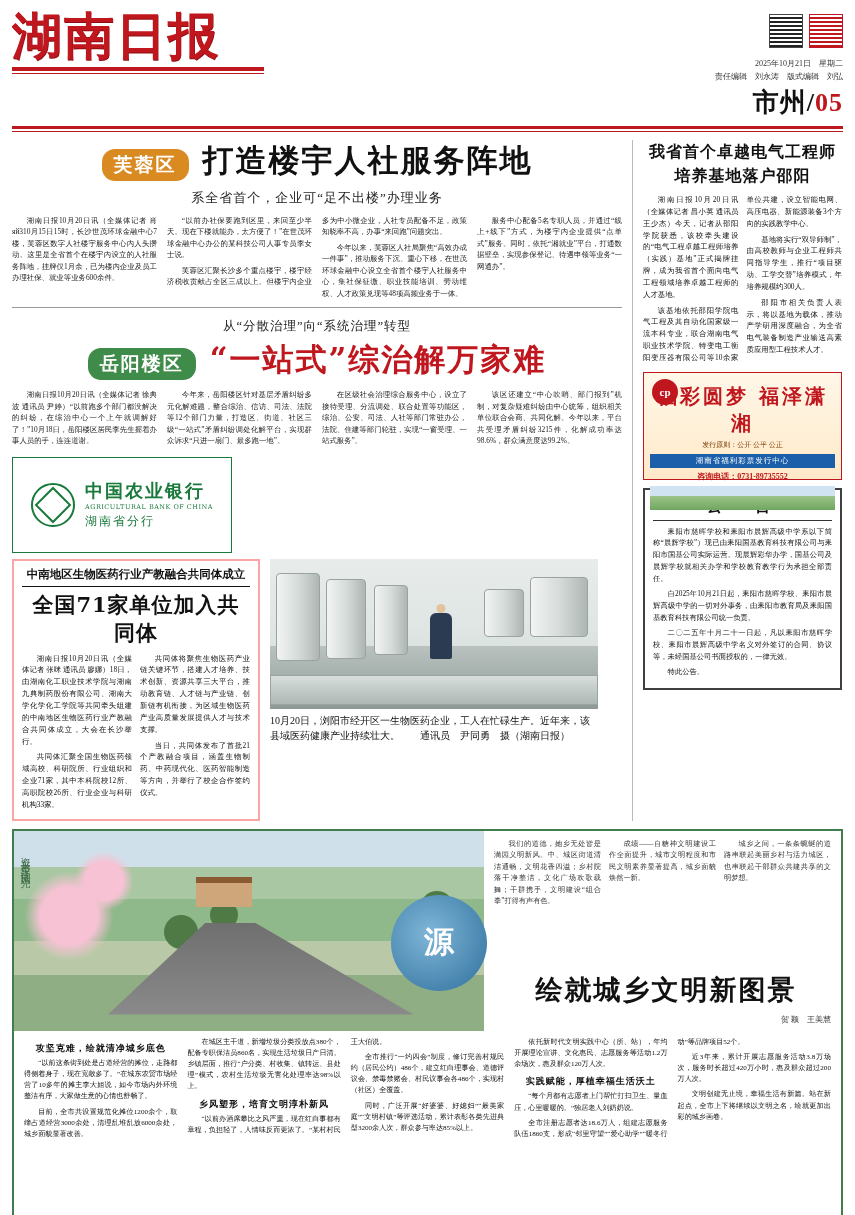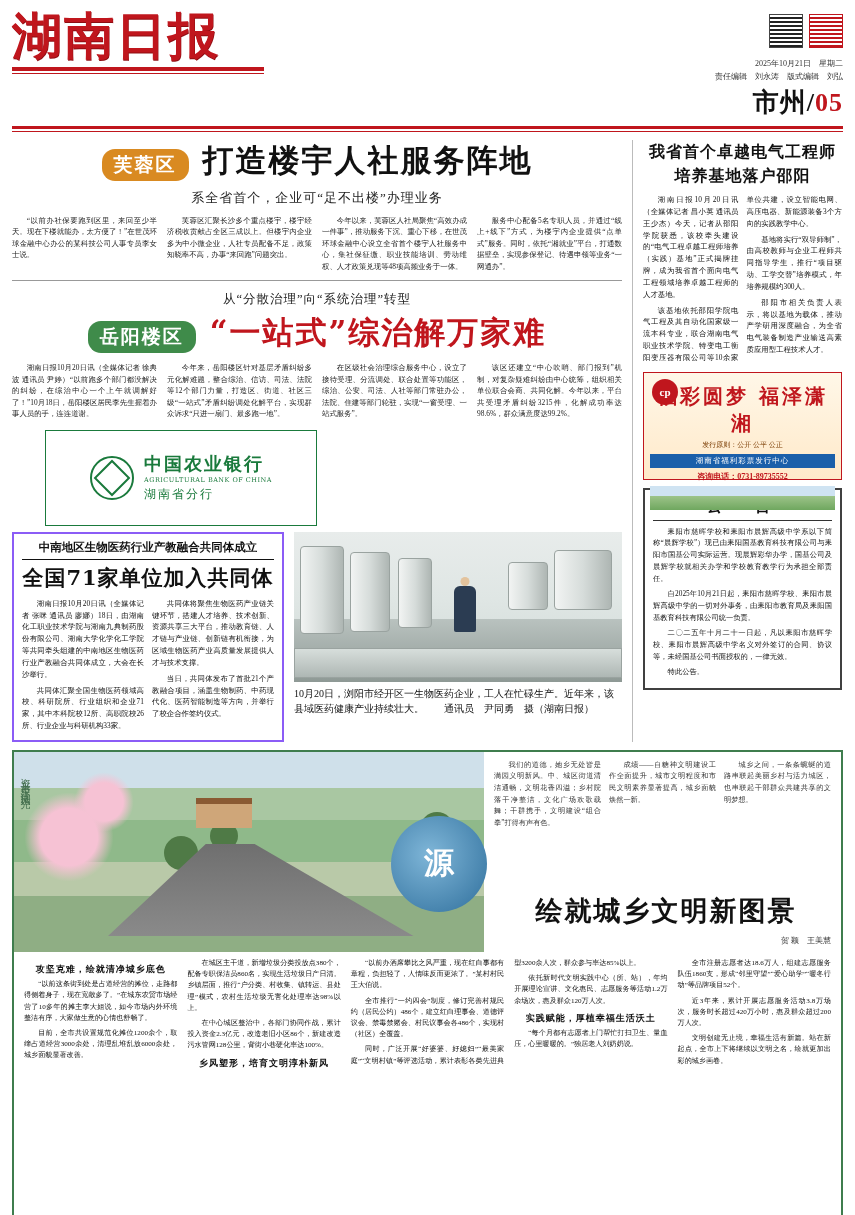--- a/index.html
+++ b/index.html
@@ -66,21 +66,21 @@
   .body-cols p { margin:0 0 4px 0; text-indent:2em; }
 
   .hr-thin { height:1px; background:#999; margin:8px 0; }
 
   
   .side-title { text-align:center; font-family:"DejaVu Serif", serif; font-weight:700; font-size:16px; line-height:1.5; letter-spacing:1px; }
   .side-body { font-size:7.4px; line-height:1.6; text-align:justify; column-count:2; column-gap:8px; margin-top:6px; }
   .side-body p { margin:0 0 4px 0; text-indent:2em; }
 
   
-  .redbox { border:2px solid #8b5cf6; padding:6px 8px 8px; width:272px; }
+  .redbox { border:2px solid #fca5a5; padding:6px 8px 8px; width:248px; }
   .redbox .t1 { font-size:11.5px; text-align:center; font-weight:700; }
   .redbox .t2 { font-size:21px; text-align:center; font-weight:700; font-family:"DejaVu Serif", serif; border-top:1px solid #111; margin-top:4px; padding-top:4px; letter-spacing:1px;}
   .redbox .bd { font-size:7.4px; line-height:1.6; column-count:2; column-gap:8px; margin-top:6px; text-align:justify; }
   .redbox .bd p { margin:0 0 4px; text-indent:2em; }
 
   
   .photo { position:relative; background:#cfd6d2; overflow:hidden; }
 
   .factory {
     width:100%; height:100%;
@@ -181,20 +181,21 @@
 
   <div class="cols">
     <div class="col-main">
 
       <div style="text-align:center;">
         <span class="tag">芙蓉区</span>
         <span class="headline" style="margin-left:10px;">打造楼宇人社服务阵地</span>
       </div>
       <div class="subhead">系全省首个，企业可“足不出楼”办理业务</div>
       <div class="body-cols" style="margin-top:8px;">
+        <p>湖南日报10月20日讯（全媒体记者 肖яй310月15日15时，长沙世茂环球金融中心7楼，芙蓉区数字人社楼宇服务中心内人头攒动。这里是全省首个在楼宇内设立的人社服务阵地，挂牌仅1月余，已为楼内企业及员工办理社保、就业等业务600余件。</p>
         <p>“以前办社保要跑到区里，来回至少半天。现在下楼就能办，太方便了！”在世茂环球金融中心办公的某科技公司人事专员李女士说。</p>
         <p>芙蓉区汇聚长沙多个重点楼宇，楼宇经济税收贡献占全区三成以上。但楼宇内企业多为中小微企业，人社专员配备不足，政策知晓率不高，办事“来回跑”问题突出。</p>
         <p>今年以来，芙蓉区人社局聚焦“高效办成一件事”，推动服务下沉、重心下移，在世茂环球金融中心设立全省首个楼宇人社服务中心，集社保征缴、职业技能培训、劳动维权、人才政策兑现等48项高频业务于一体。</p>
         <p>服务中心配备5名专职人员，并通过“线上+线下”方式，为楼宇内企业提供“点单式”服务。同时，依托“湘就业”平台，打通数据壁垒，实现参保登记、待遇申领等业务“一网通办”。</p>
       </div>
 
       <div class="hr-thin"></div>
 
       <div class="kicker">从“分散治理”向“系统治理”转型</div>
       <div style="text-align:center;">
@@ -202,21 +203,21 @@
         <span class="headline red" style="margin-left:10px;">“一站式”综治解万家难</span>
       </div>
       <div class="body-cols" style="margin-top:8px;">
         <p>湖南日报10月20日讯（全媒体记者 徐典波 通讯员 尹婷）“以前跑多个部门都没解决的纠纷，在综治中心一个上午就调解好了！”10月18日，岳阳楼区居民李先生握着办事人员的手，连连道谢。</p>
         <p>今年来，岳阳楼区针对基层矛盾纠纷多元化解难题，整合综治、信访、司法、法院等12个部门力量，打造区、街道、社区三级“一站式”矛盾纠纷调处化解平台，实现群众诉求“只进一扇门、最多跑一地”。</p>
         <p>在区级社会治理综合服务中心，设立了接待受理、分流调处、联合处置等功能区，综治、公安、司法、人社等部门常驻办公，法院、住建等部门轮驻，实现“一窗受理、一站式服务”。</p>
         <p>该区还建立“中心吹哨、部门报到”机制，对复杂疑难纠纷由中心统筹，组织相关单位联合会商、共同化解。今年以来，平台共受理矛盾纠纷3215件，化解成功率达98.6%，群众满意度达99.2%。</p>
       </div>
 
       <div style="display:flex; gap:10px; margin-top:6px;">
-        <div style="width:272px;margin-left:33px;">
+        <div style="width:220px;">
           <div class="bank-ad">
             <div class="bank-logo"></div>
             <div class="bank-txt">
               <div class="n1">中国农业银行</div>
               <div class="n2">AGRICULTURAL BANK OF CHINA</div>
               <div class="n3">湖南省分行</div>
             </div>
           </div>
         </div>
         <div style="flex:1"></div>
@@ -309,21 +310,20 @@
         </div>
       </div>
     </div>
 
     <div class="feat-body">
       <div class="hcols">
         <div class="sub-h">攻坚克难，绘就清净城乡底色</div>
         <p>“以前这条街到处是占道经营的摊位，走路都得侧着身子，现在宽敞多了。”在城东农贸市场经营了10多年的摊主李大姐说，如今市场内外环境整洁有序，大家做生意的心情也舒畅了。</p>
         <p>目前，全市共设置规范化摊位1200余个，取缔占道经营3000余处，清理乱堆乱放6000余处，城乡面貌显著改善。</p>
         <p>在城区主干道，新增垃圾分类投放点380个，配备专职保洁员860名，实现生活垃圾日产日清。乡镇层面，推行“户分类、村收集、镇转运、县处理”模式，农村生活垃圾无害化处理率达98%以上。</p>
-        <p>在中心城区整治中，各部门协同作战，累计投入资金2.3亿元，改造老旧小区86个，新建改造污水管网128公里，背街小巷硬化率达100%。</p>
 
         <div class="sub-h">乡风塑形，培育文明淳朴新风</div>
         <p>“以前办酒席攀比之风严重，现在红白事都有章程，负担轻了，人情味反而更浓了。”某村村民王大伯说。</p>
         <p>全市推行“一约四会”制度，修订完善村规民约（居民公约）486个，建立红白理事会、道德评议会、禁毒禁赌会、村民议事会各486个，实现村（社区）全覆盖。</p>
         <p>同时，广泛开展“好婆婆、好媳妇”“最美家庭”“文明村镇”等评选活动，累计表彰各类先进典型3200余人次，群众参与率达85%以上。</p>
         <p>依托新时代文明实践中心（所、站），年均开展理论宣讲、文化惠民、志愿服务等活动1.2万余场次，惠及群众120万人次。</p>
 
         <div class="sub-h">实践赋能，厚植幸福生活沃土</div>
         <p>“每个月都有志愿者上门帮忙打扫卫生、量血压，心里暖暖的。”独居老人刘奶奶说。</p>
         <p>全市注册志愿者达18.6万人，组建志愿服务队伍1860支，形成“邻里守望”“爱心助学”“暖冬行动”等品牌项目52个。</p>

